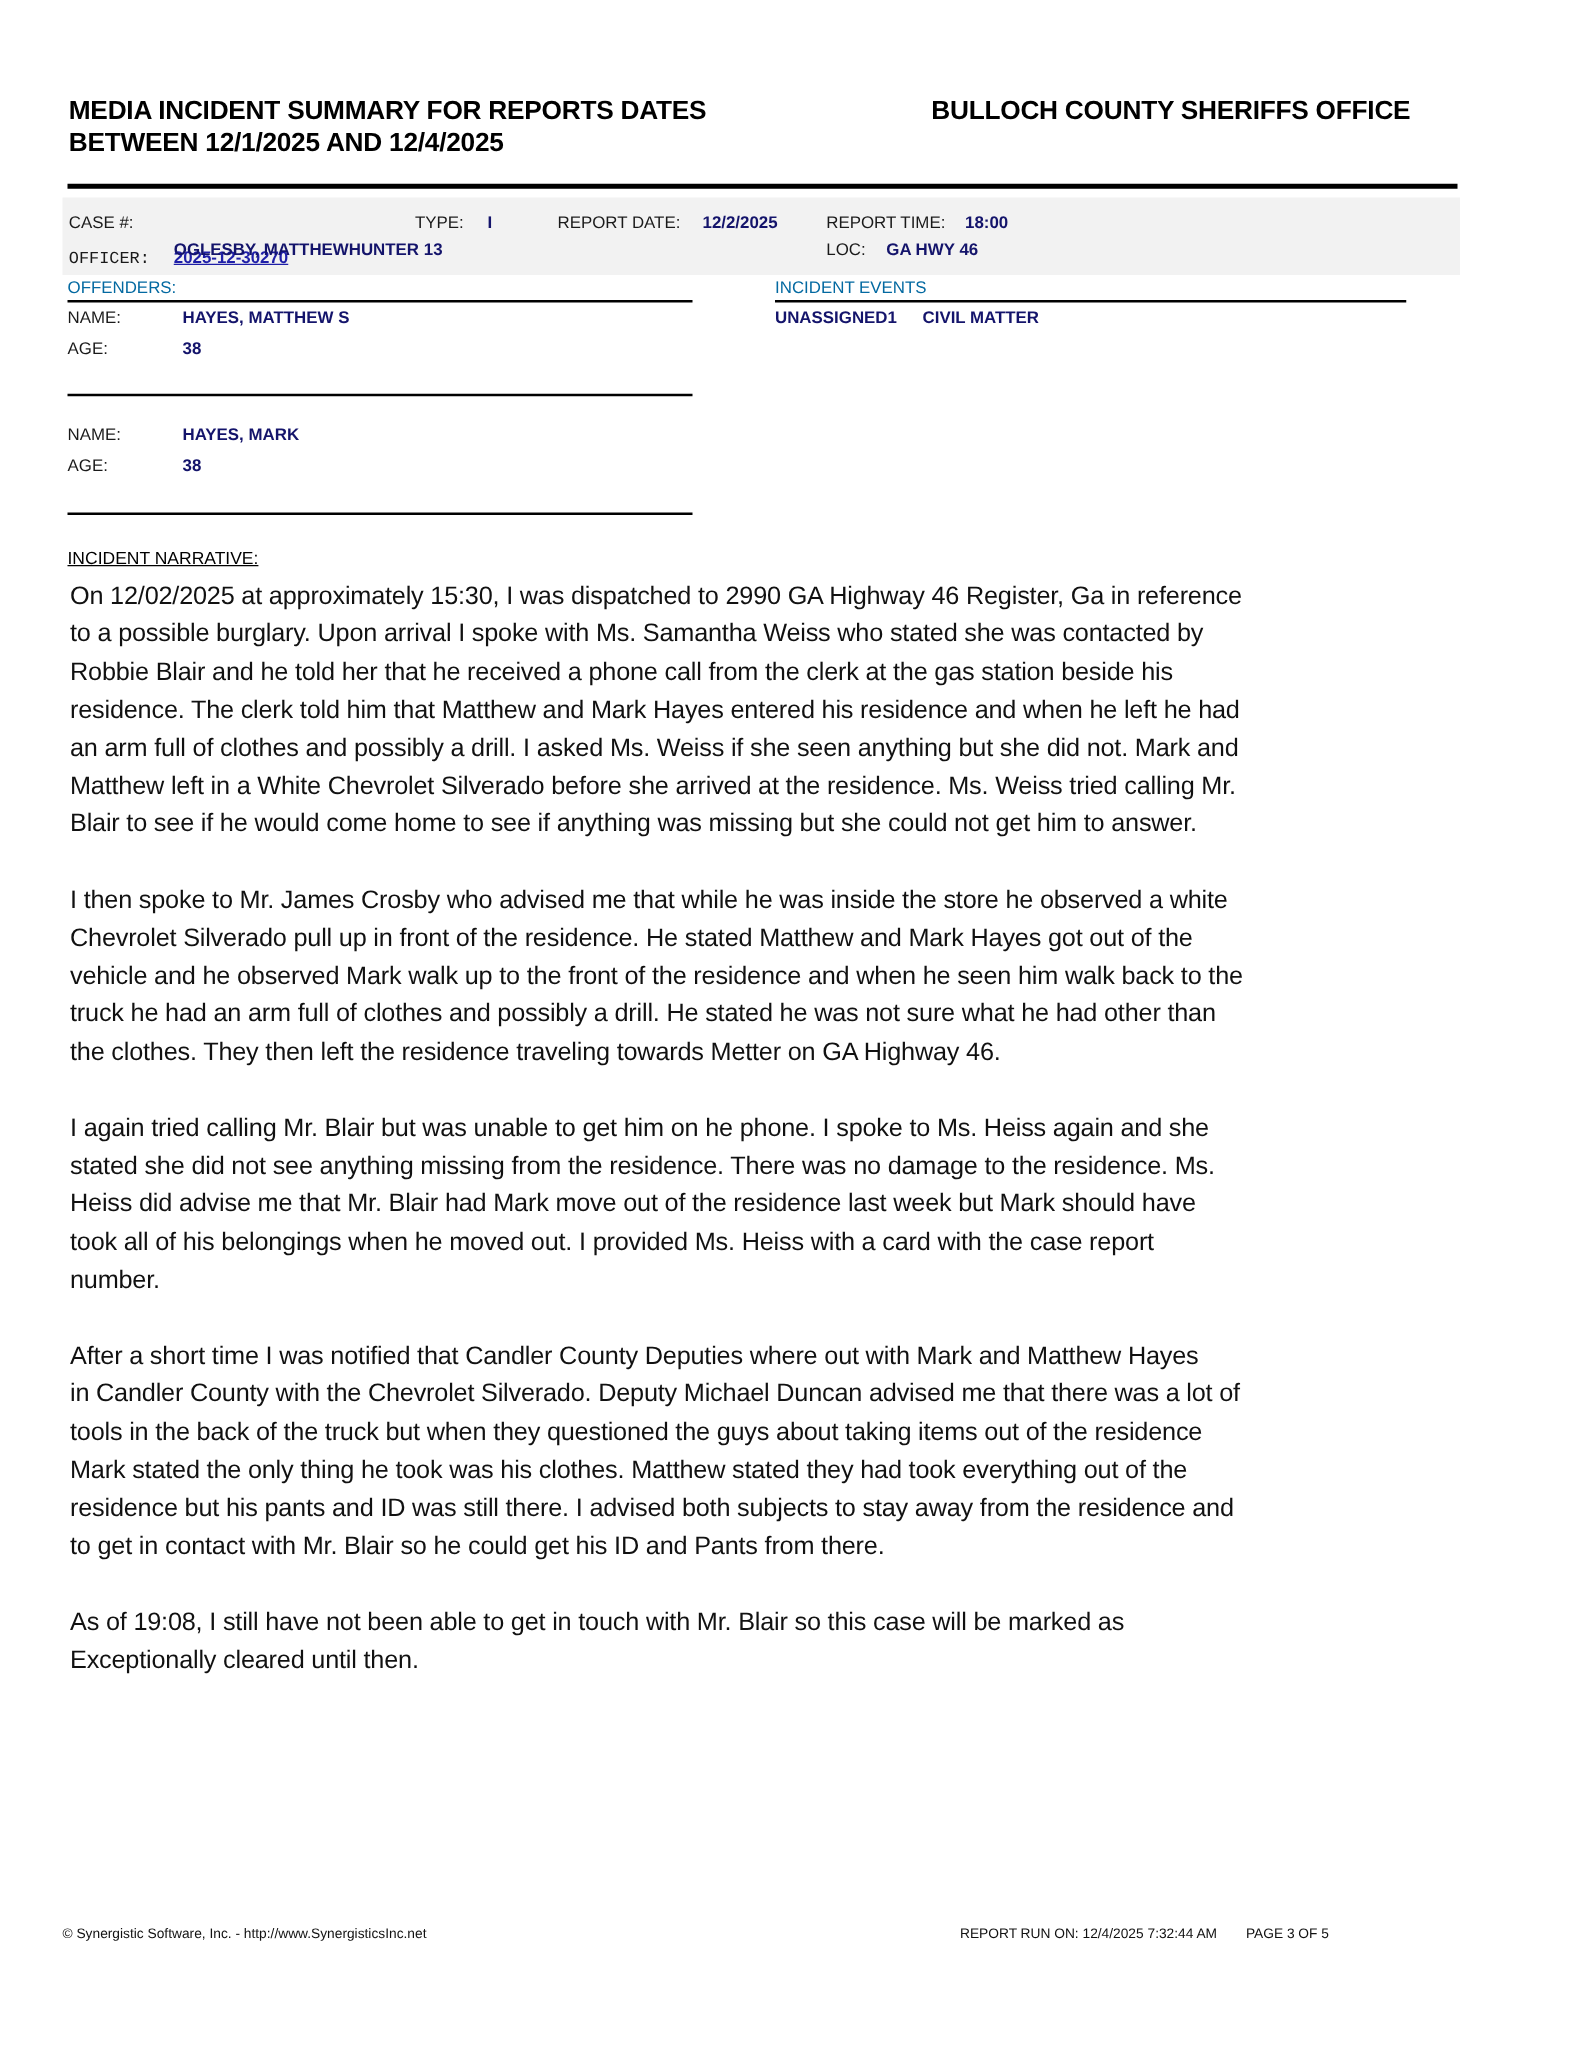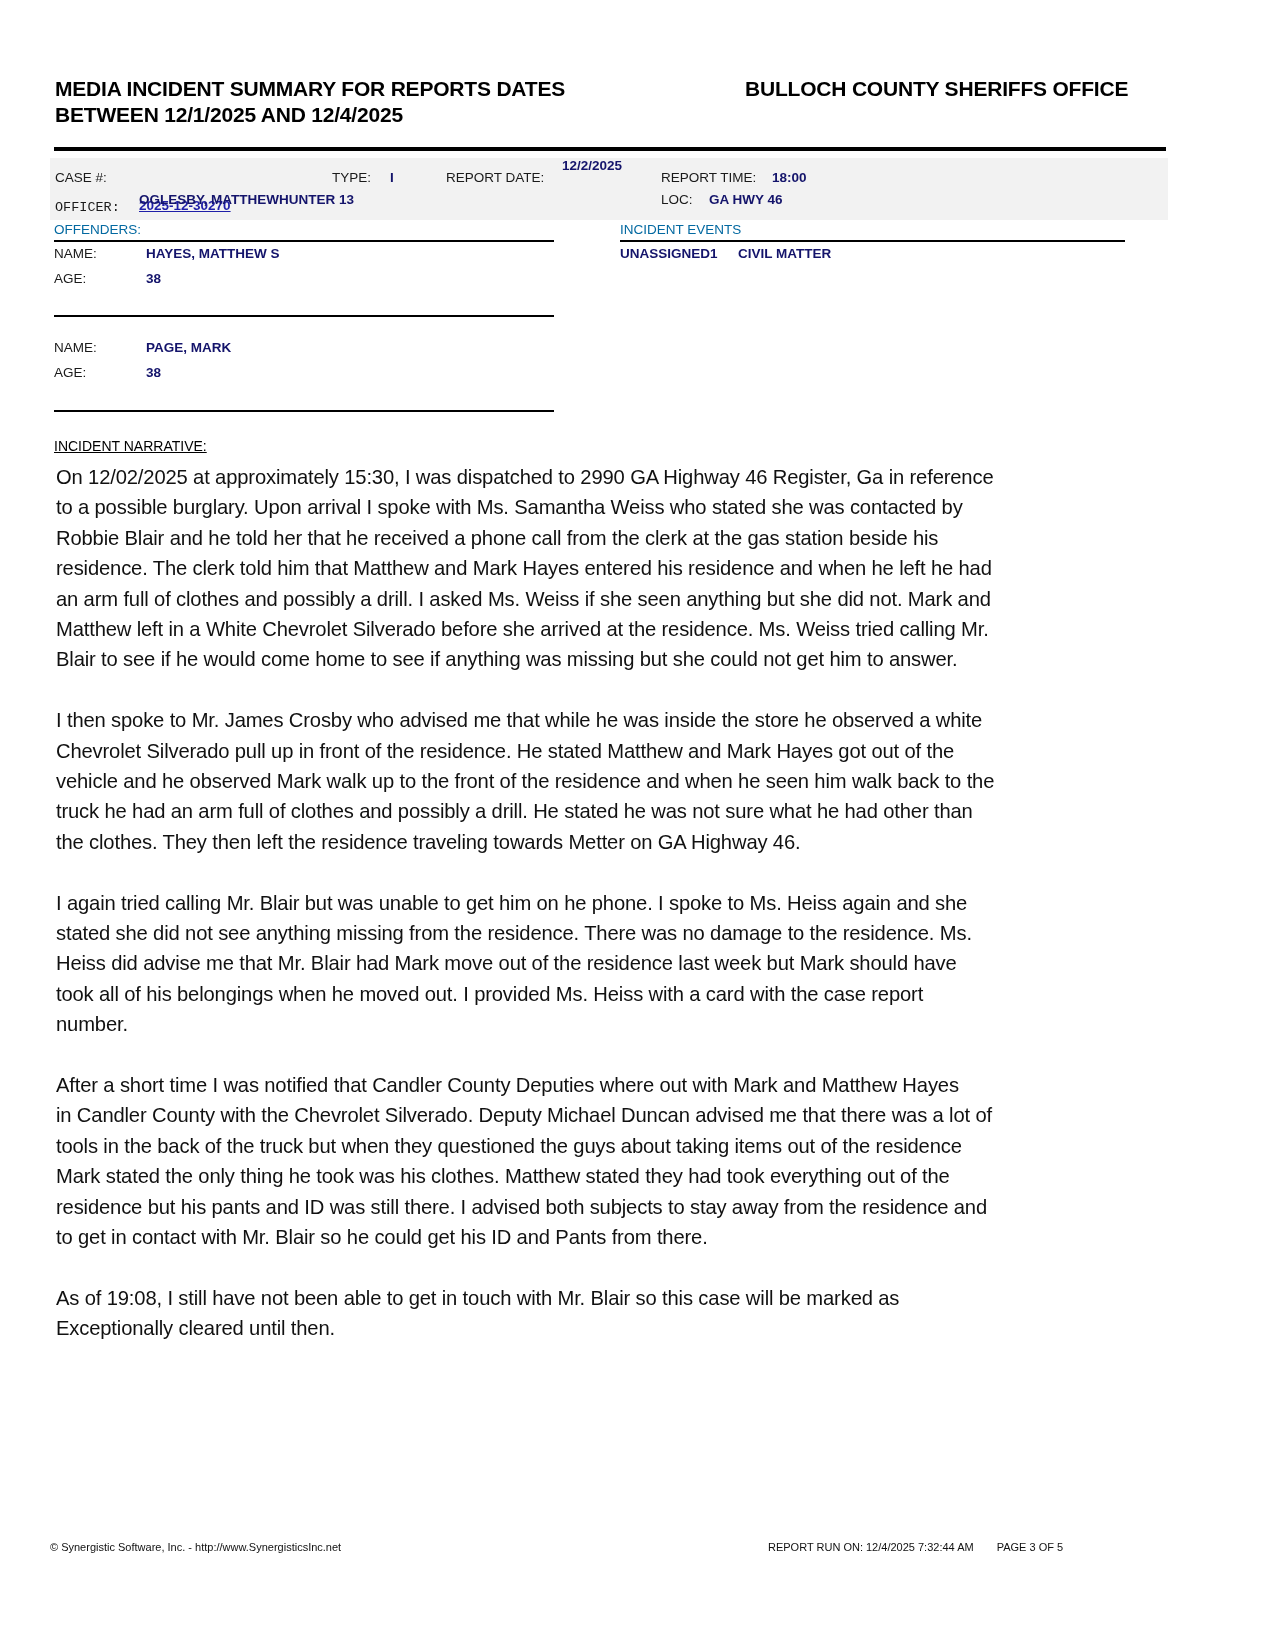--- a/index.html
+++ b/index.html
@@ -45,21 +45,21 @@
 </div>
 <div class="agency-title">BULLOCH COUNTY SHERIFFS OFFICE</div>
 <div class="top-rule"></div>
 
 <div class="case-band"></div>
 <span class="fld lbl" style="left:55px; top:170px;">CASE #:</span>
 <a class="fld val link" style="left:139px; top:170px;margin-top:28px;">2025-12-30270</a>
 <span class="fld lbl" style="left:332px; top:170px;">TYPE:</span>
 <span class="fld val" style="left:390px; top:170px;">I</span>
 <span class="fld lbl" style="left:446px; top:170px;">REPORT DATE:</span>
-<span class="fld val" style="left:562px; top:158px;">12/2/2025</span>
+<span class="fld val" style="left:562px; top:170px;">12/2/2025</span>
 <span class="fld lbl" style="left:661px; top:170px;">REPORT TIME:</span>
 <span class="fld val" style="left:772px; top:170px;">18:00</span>
 
 <span class="fld lbl" style="left:55px; top:200px;font-family:Liberation Mono, monospace;">OFFICER:</span>
 <span class="fld val" style="left:139px; top:192px;">OGLESBY, MATTHEWHUNTER 13</span>
 <span class="fld lbl" style="left:661px; top:192px;">LOC:</span>
 <span class="fld val" style="left:709px; top:192px;">GA HWY 46</span>
 
 <span class="sec-label" style="left:54px; top:222px;">OFFENDERS:</span>
 <div class="rule" style="left:54px; top:240px; width:500px;"></div>
@@ -67,21 +67,21 @@
 <div>
   <span class="fld lbl" style="left:54px; top:246px;">NAME:</span>
   <span class="fld val" style="left:146px; top:246px;">HAYES, MATTHEW S</span>
   <span class="fld lbl" style="left:54px; top:271px;">AGE:</span>
   <span class="fld val" style="left:146px; top:271px;">38</span>
 </div>
 <div class="rule" style="left:54px; top:315px; width:500px;"></div>
 
 <div>
   <span class="fld lbl" style="left:54px; top:340px;">NAME:</span>
-  <span class="fld val" style="left:146px; top:340px;">PAGE, MARK</span>
+  <span class="fld val" style="left:146px; top:340px;">HAYES, MARK</span>
   <span class="fld lbl" style="left:54px; top:365px;">AGE:</span>
   <span class="fld val" style="left:146px; top:365px;">38</span>
 </div>
 <div class="rule" style="left:54px; top:410px; width:500px;"></div>
 
 <span class="sec-label" style="left:620px; top:222px;">INCIDENT EVENTS</span>
 <div class="rule" style="left:620px; top:240px; width:505px;"></div>
 <span class="fld val" style="left:620px; top:246px;">UNASSIGNED1</span>
 <span class="fld val" style="left:738px; top:246px;">CIVIL MATTER</span>
 

